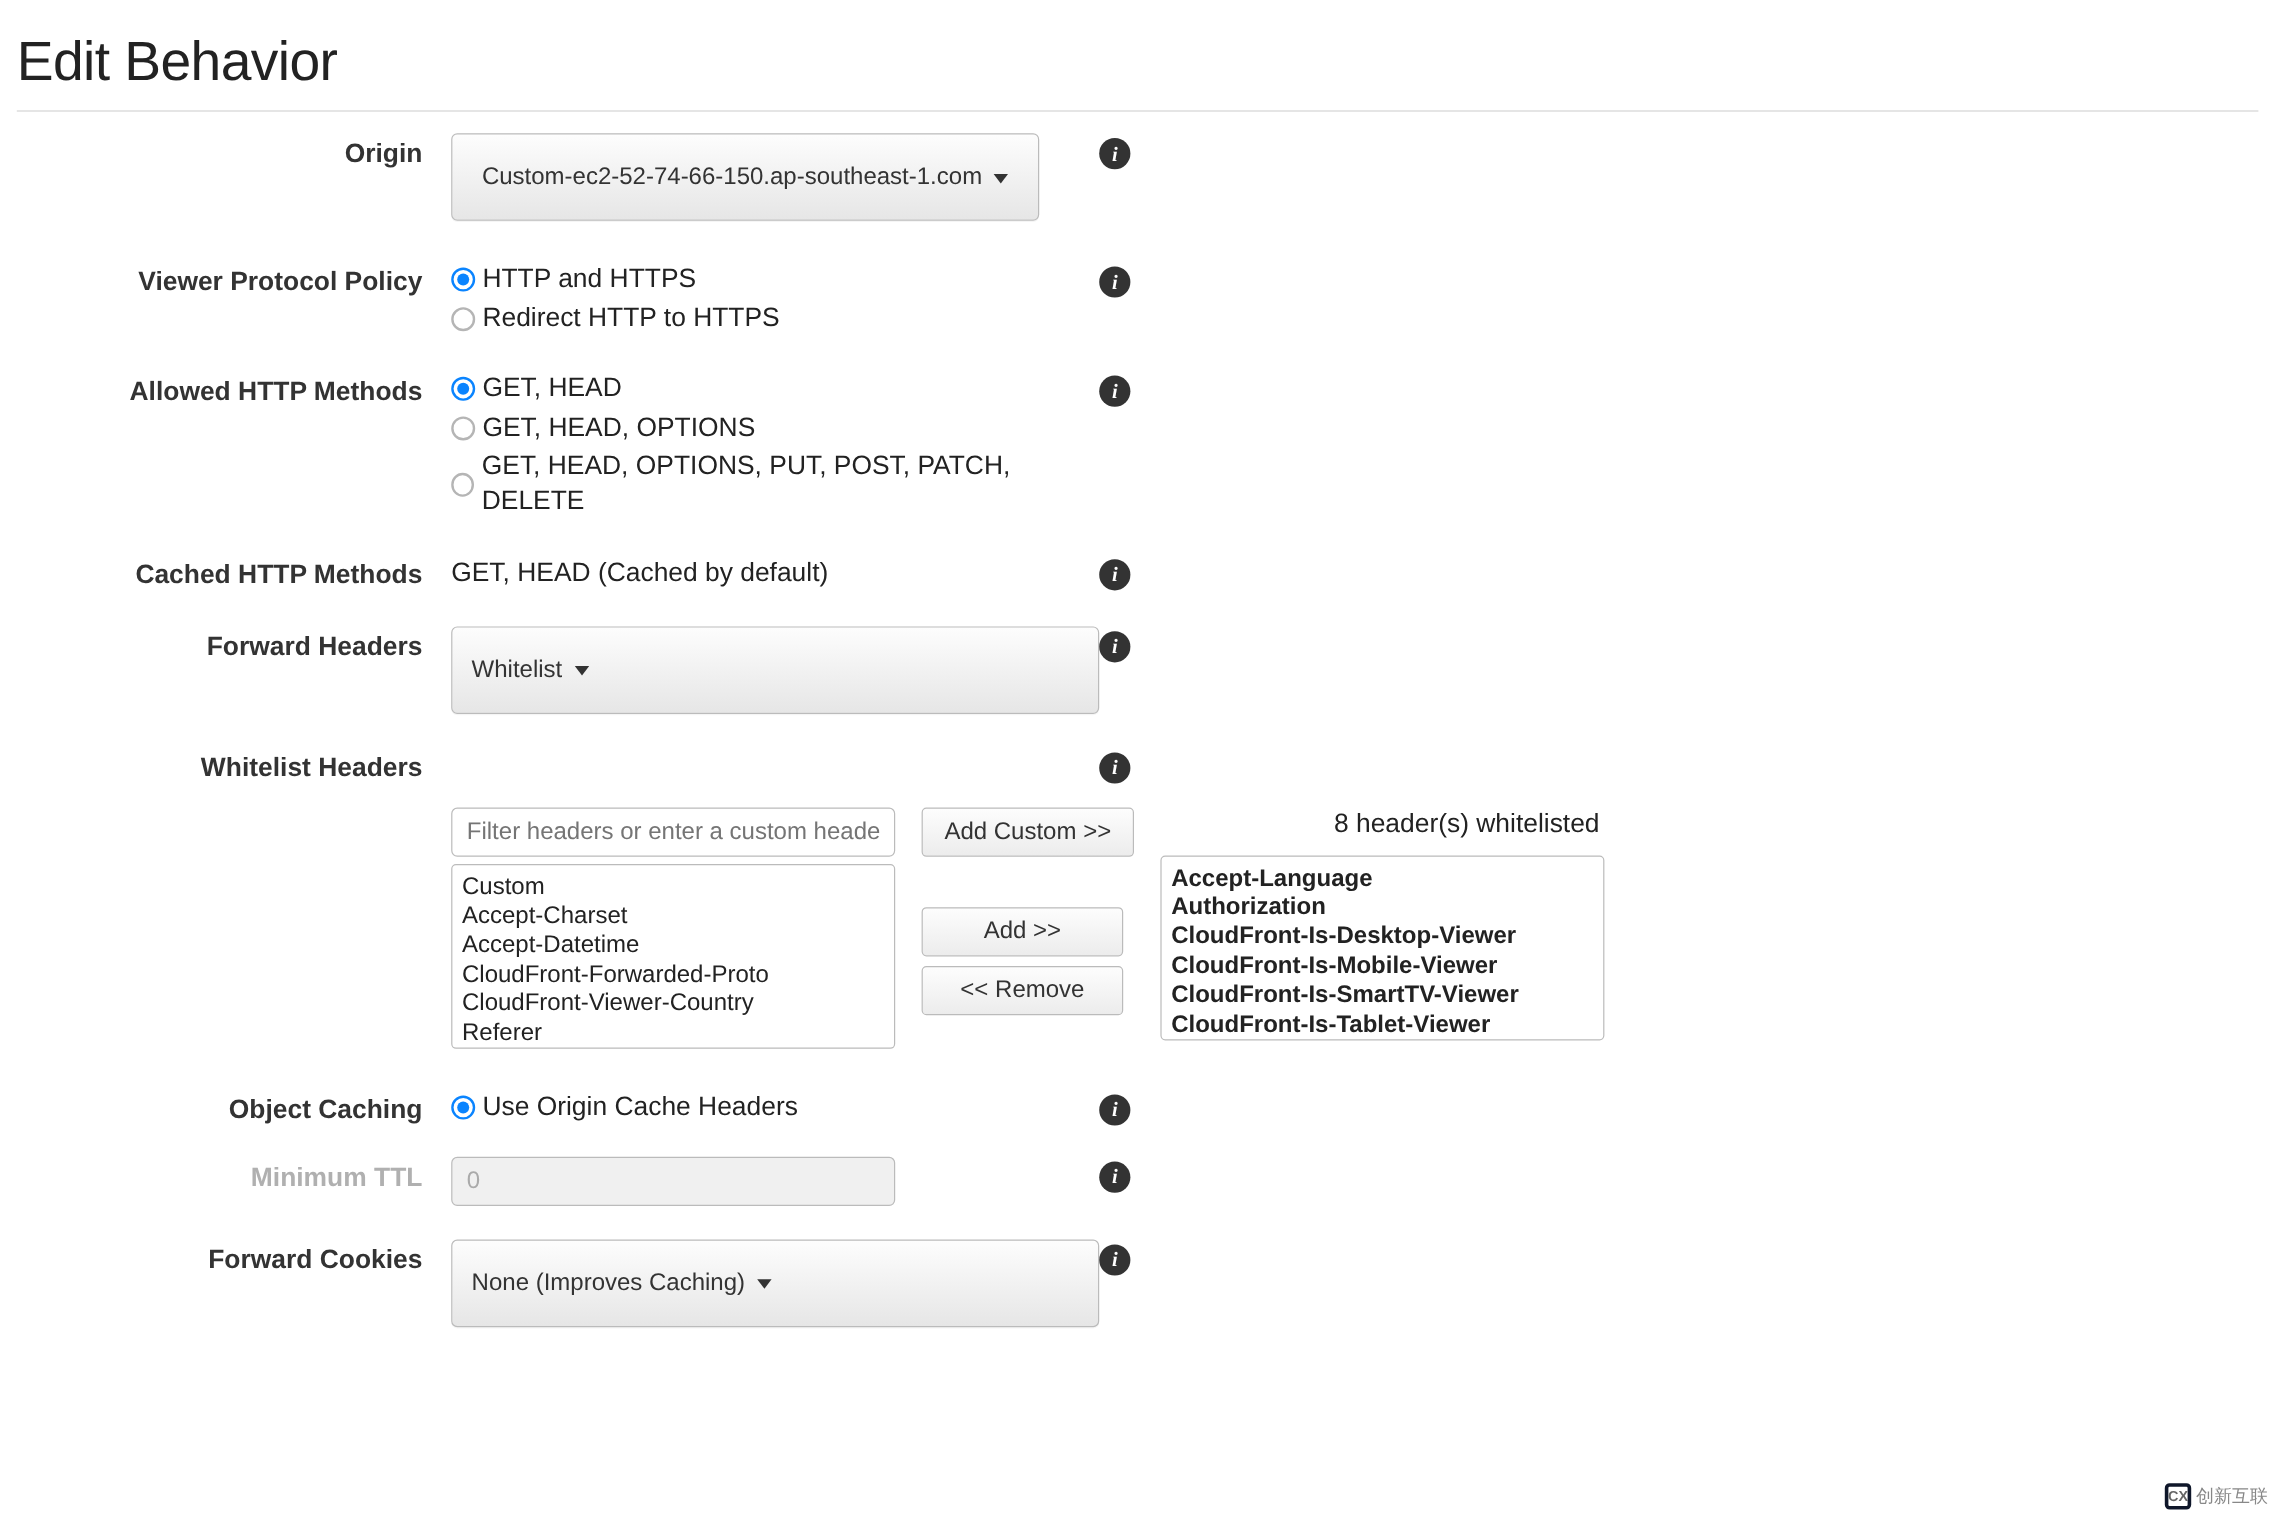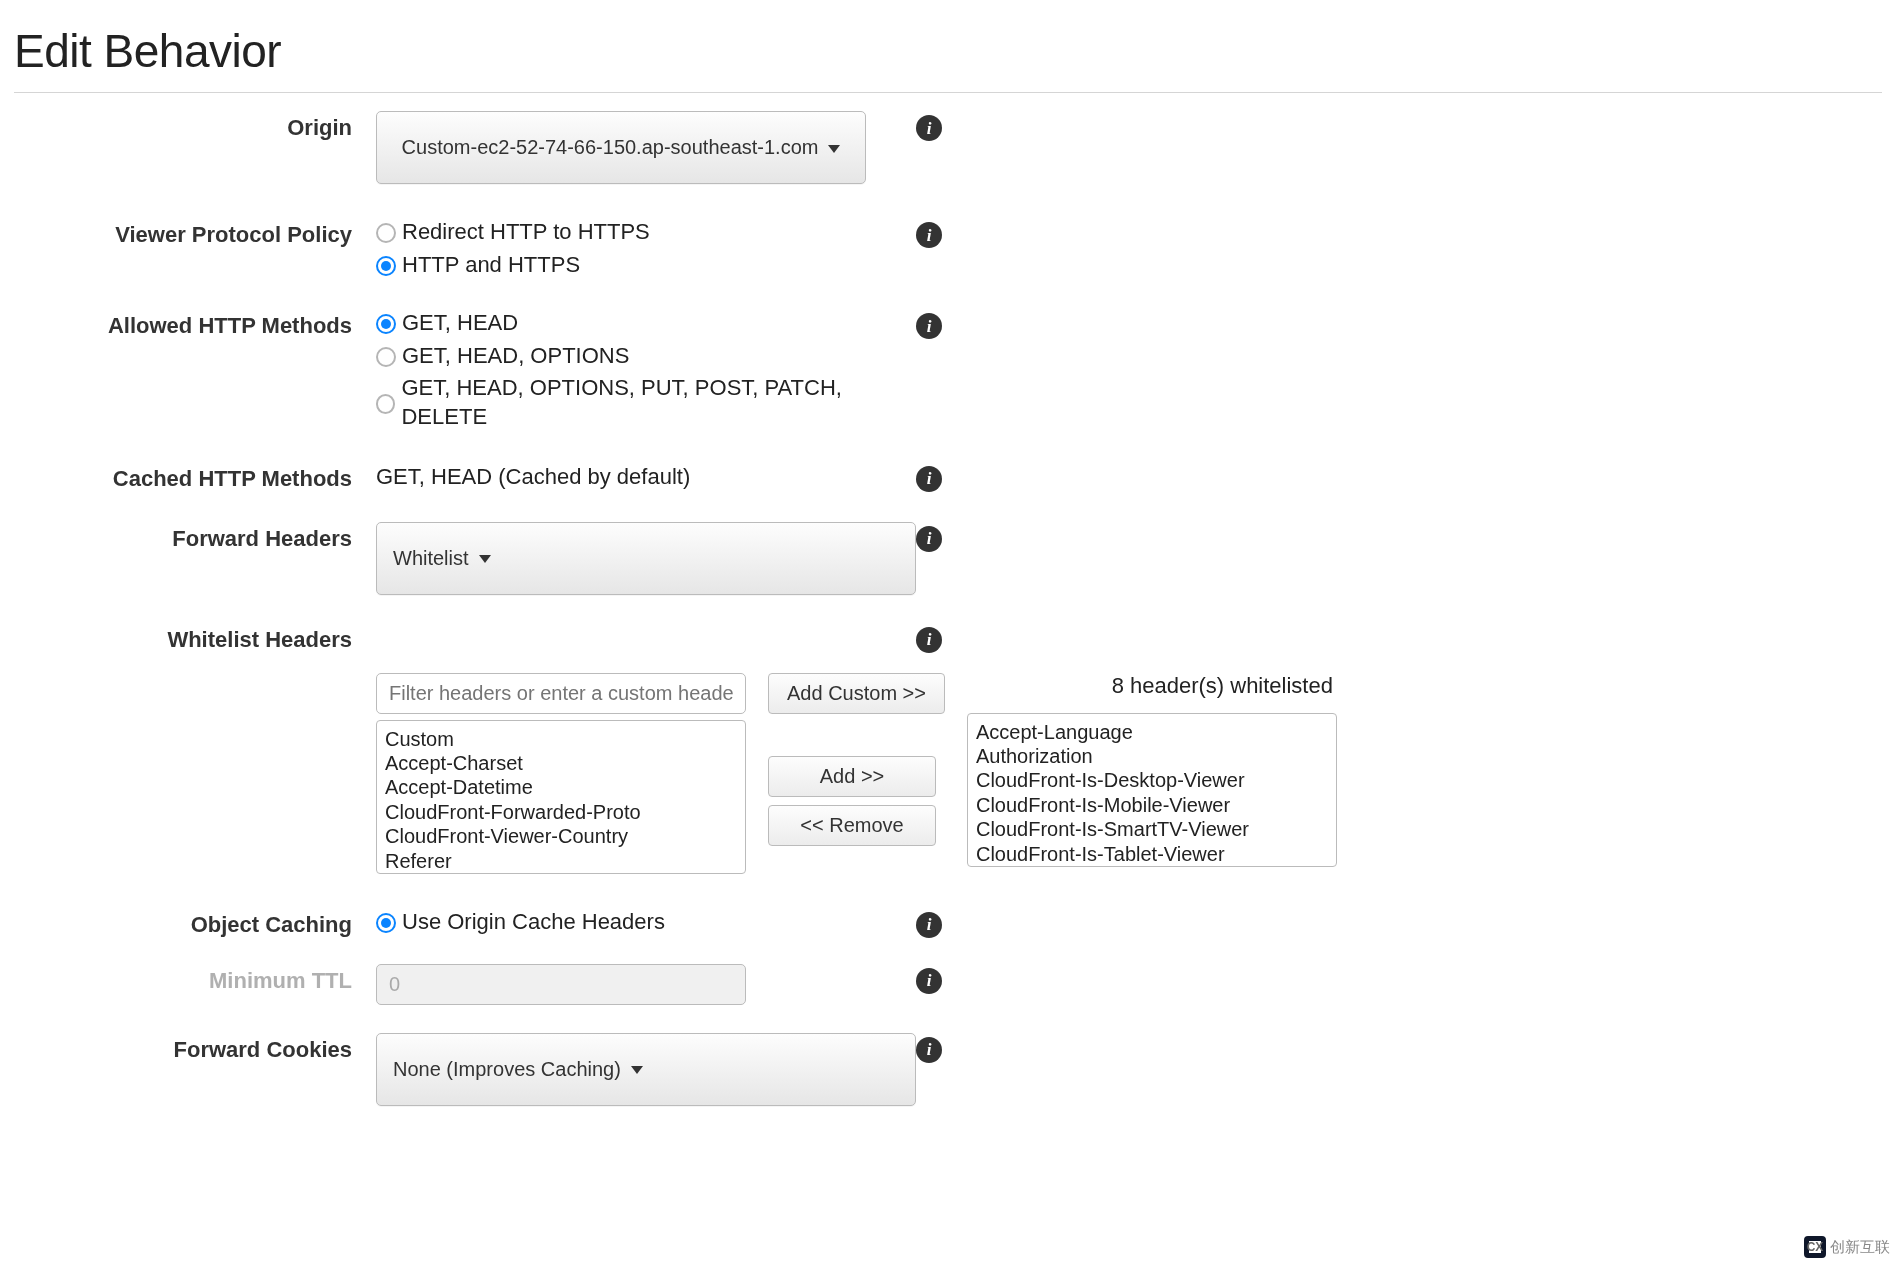--- a/index.html
+++ b/index.html
@@ -146,21 +146,21 @@
   .listbox {
     width: 370px;
     height: 154px;
     border: 1px solid #bbb;
     border-radius: 4px;
     padding: 6px 8px;
     font-size: 20px;
     overflow: hidden;
     background: #fff;
   }
-  .listbox.right { width: 370px; height: 154px; }
+  .listbox.right { width: 370px; height: 154px; font-weight: bold; }
   .listbox div { line-height: 1.22; white-space: nowrap; }
   .headers-col-mid {
     display: flex;
     flex-direction: column;
     gap: 8px;
     margin-top: 36px;
   }
   .headers-col-right {
     display: flex;
     flex-direction: column;
@@ -184,21 +184,21 @@
     display: flex;
     align-items: center;
     gap: 4px;
     font-size: 15px;
     color: #888;
     background: rgba(255,255,255,0.7);
     padding: 2px 6px;
   }
   .watermark .wm-badge {
     width: 22px; height: 22px;
-    border: 5px solid #0f172a;
+    border: 3px solid #0f172a;
     border-radius: 4px;
     display: inline-flex;
     align-items: center;
     justify-content: center;
     font-size: 12px;
     font-weight: 700;
     color: #666;
   }
   .info-wrap {
     padding-top: 4px;
@@ -230,26 +230,26 @@
       </button>
     </div>
     <div class="info-wrap"><span class="info-icon">i</span></div>
   </div>
 
   <div class="row" style="margin-bottom:30px;">
     <div class="label">Viewer Protocol Policy</div>
     <div class="control" style="width:540px;">
       <div class="radio-group">
         <label class="radio-item">
+          <span class="radio-dot selected"></span>
+          <span>HTTP and HTTPS</span>
+        </label>
+        <label class="radio-item">
           <span class="radio-dot"></span>
           <span>Redirect HTTP to HTTPS</span>
-        </label>
-        <label class="radio-item">
-          <span class="radio-dot selected"></span>
-          <span>HTTP and HTTPS</span>
         </label>
       </div>
     </div>
     <div class="info-wrap"><span class="info-icon">i</span></div>
   </div>
 
   <div class="row" style="margin-bottom:30px;">
     <div class="label">Allowed HTTP Methods</div>
     <div class="control" style="width:540px;">
       <div class="radio-group">

